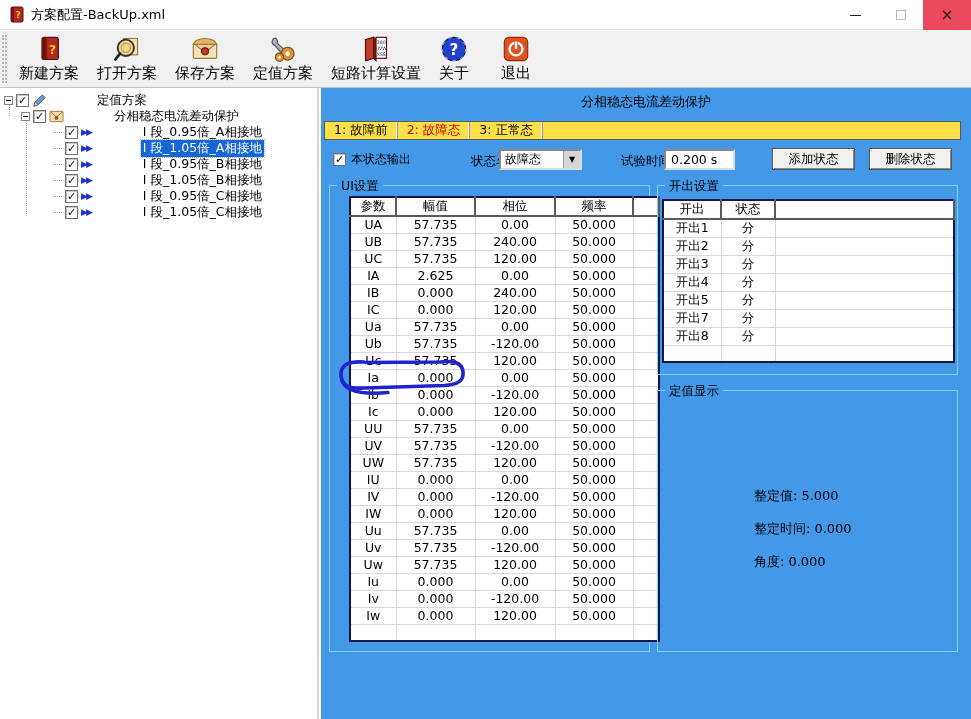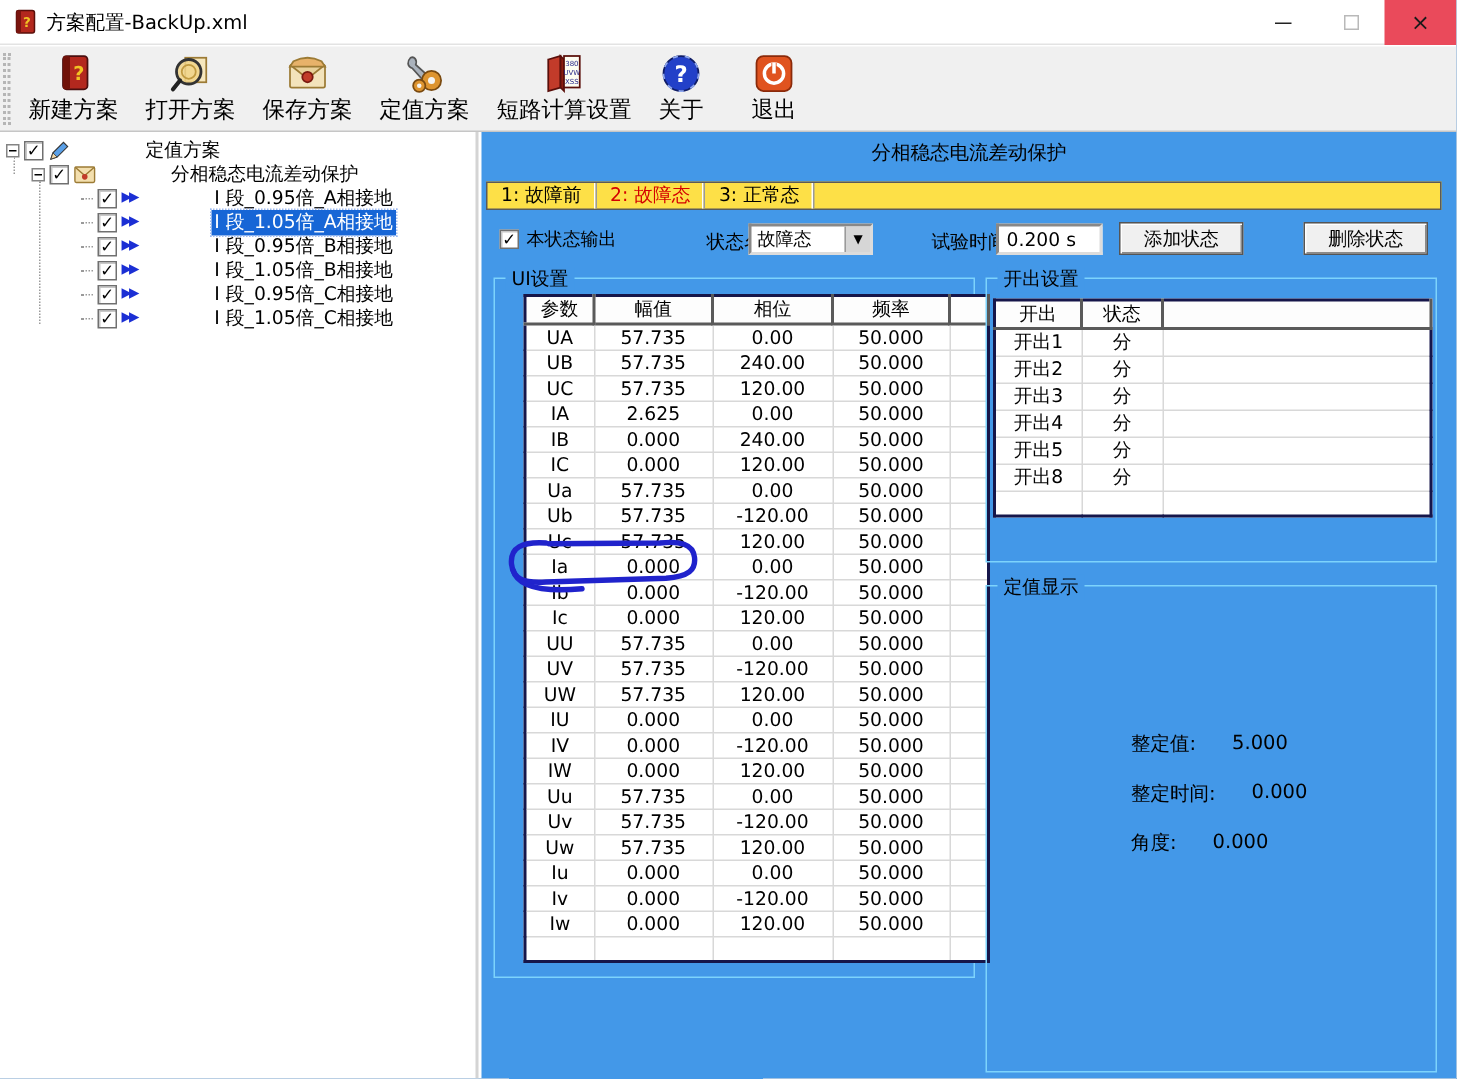--- a/index.html
+++ b/index.html
@@ -61,21 +61,21 @@
   .gridtable td { border:1px solid #d8d8d8; text-align:center; font-size:12.5px; overflow:hidden; white-space:nowrap; }
 
   .ui-table { position:absolute; left:4px; top:10px; width:311px;margin-left:15px; }
   .ui-table th { height:19px; }
   .ui-table td { height:17px; }
   .do-table { position:absolute; left:4px; top:13px; width:293px; }
   .do-table th { height:15px; }
   .do-table td { height:16px; }
 
   .svlines { position:absolute; left:96px; top:88px; font-size:13px; }
-  .svline { height:33px; display:flex; align-items:center; gap:24px; white-space:nowrap; }
+  .svline { height:33px; display:flex; align-items:center; gap:4px; white-space:nowrap; }
 
   .annotation { position:absolute; left:2px; top:168px; width:150px; height:52px; pointer-events:none; z-index:5; }
 </style>
 </head>
 <body>
 
 <div class="window">
 
   <div class="titlebar">
     <svg class="appicon" viewBox="0 0 17 17">
@@ -251,21 +251,21 @@
         <span class="cb">✓</span>
         <span>本状态输出</span>
       </div>
       <span class="lbl" style="left:150px;">状态名:</span>
       <div class="dropdown">
         <span class="dval">故障态</span>
         <span class="darrow">▼</span>
       </div>
       <span class="lbl" style="left:300px;">试验时间:</span>
       <div class="tinput">0.200 s</div>
-      <div class="pbtn" style="left:425px;">添加状态</div>
+      <div class="pbtn" style="left:451px;">添加状态</div>
       <div class="pbtn" style="left:548px;">删除状态</div>
     </div>
 
     <div class="group" style="left:8px; top:97px; width:321px; height:467px;">
       <span class="gtitle">UI设置</span>
       <table class="gridtable ui-table">
         <colgroup>
             <col style="width:46px">
             <col style="width:79px">
             <col style="width:80px">
@@ -503,36 +503,41 @@
             <td>开出4</td>
             <td>分</td>
             <td></td>
           </tr>
             <tr>
             <td>开出5</td>
             <td>分</td>
             <td></td>
           </tr>
             <tr>
+            <td>开出7</td>
+            <td>分</td>
+            <td></td>
+          </tr>
+            <tr>
             <td>开出8</td>
             <td>分</td>
             <td></td>
           </tr>
           </tbody>
         <tbody>
           <tr>
               <td></td>
               <td></td>
               <td></td>
             </tr>
         </tbody>
       </table>
     </div>
 
-    <div class="group" style="left:336px; top:302px; width:301px; height:325px;">
+    <div class="group" style="left:336px; top:302px; width:301px; height:262px;">
       <span class="gtitle">定值显示</span>
       <div class="svlines">
           <div class="svline">
           <span>整定值:</span>
           <span>5.000</span>
         </div>
           <div class="svline">
           <span>整定时间:</span>
           <span>0.000</span>
         </div>

